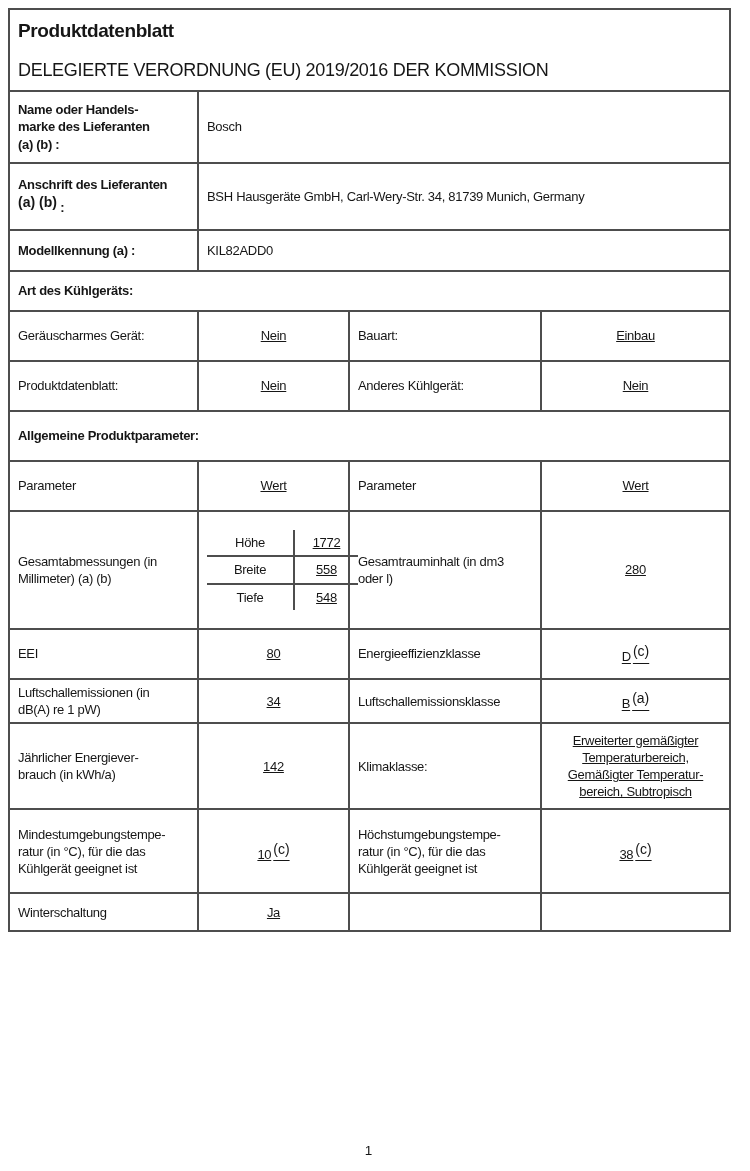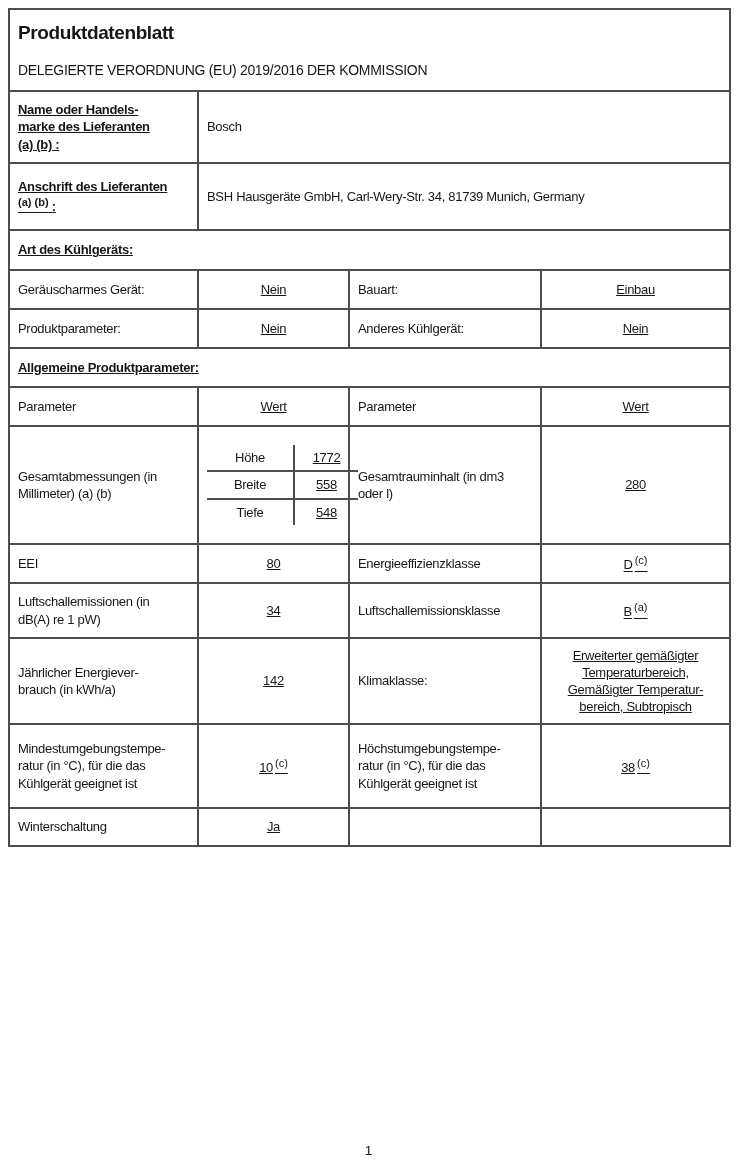--- a/index.html
+++ b/index.html
@@ -13,38 +13,38 @@
     border-collapse:collapse; table-layout:fixed;
   }
   table.main td {
     border:2px solid #4d4d4d;
     padding:4px 8px;
     font-size:13px; line-height:1.32; letter-spacing:-0.3px;
     vertical-align:middle;
   }
   .t { white-space:pre-line; }
   .center { text-align:center;text-decoration:underline; }
-  .bold { font-weight:bold;text-decoration:underline; }
+  .bold { font-weight:bold; }
   .title-cell { vertical-align:top; padding:10px 10px 8px 10px; }
   .doc-title { font-size:19px; font-weight:bold; letter-spacing:-0.4px; }
-  .doc-subtitle { font-size:14px; margin-top:16px; letter-spacing:-0.3px; }
+  .doc-subtitle { font-size:18px; margin-top:16px; letter-spacing:-0.3px; }
   sup.note {
-    font-size:11px; vertical-align:super; margin-left:2px; letter-spacing:0;
+    font-size:14px; vertical-align:super; margin-left:2px; letter-spacing:0;
   }
   .addr-subline { display:block; font-weight:bold; }
   .addr-subline sup.note { margin-left:0; font-weight:bold; }
   
   .rh-title { height:82px; }
   .rh-name  { height:72px; }
   .rh-addr  { height:67px; }
   .rh-model { height:41px; }
   .rh-sec   { height:40px;padding-left:48px; }
-  .rh-std   { height:39px; }
+  .rh-std   { height:50px; }
   .rh-dims  { height:118px; }
-  .rh-luft  { height:55px; }
+  .rh-luft  { height:44px; }
   .rh-jahr  { height:86px; }
   .rh-min   { height:84px; }
   .rh-win   { height:38px;margin-left:19px; }
   
   td.dims-cell { padding:0; }
   table.dims {
     width:100%; height:100%; border-collapse:collapse; table-layout:fixed;
   }
   table.dims td { border:none; padding:4px 8px;text-align:center; }
   table.dims td.dim-name { border-right:2px solid #4d4d4d; }
@@ -83,34 +83,38 @@
 marke des Lieferanten
 (a) (b) :</span></td>
     <td colspan="3"><span class="t">Bosch</span></td>
   </tr>
 
   <tr class="rh-addr">
     <td class="bold"><span class="t">Anschrift des Lieferanten</span><span class="addr-subline"><sup class="note">(a) (b)</sup><span> :</span></span></td>
     <td colspan="3"><span class="t">BSH Hausgeräte GmbH, Carl-Wery-Str. 34, 81739 Munich, Germany</span></td>
   </tr>
 
+  <tr class="rh-model">
+    <td class="bold"><span class="t">Modellkennung (a) :</span></td>
+    <td colspan="3"><span class="t">KIL82ADD0</span></td>
+  </tr>
 
   <tr class="rh-sec">
     <td colspan="4" class="bold"><span class="t">Art des Kühlgeräts:</span></td>
   </tr>
 
   <tr class="rh-std">
     <td><span class="t">Geräuscharmes Gerät:</span></td>
     <td class="center"><span class="t">Nein</span></td>
     <td><span class="t">Bauart:</span></td>
     <td class="center"><span class="t">Einbau</span></td>
   </tr>
 
   <tr class="rh-std">
-    <td><span class="t">Produktparameter:</span></td>
+    <td><span class="t">Produktdatenblatt:</span></td>
     <td class="center"><span class="t">Nein</span></td>
     <td><span class="t">Anderes Kühlgerät:</span></td>
     <td class="center"><span class="t">Nein</span></td>
   </tr>
 
   <tr class="rh-std">
     <td colspan="4" class="bold"><span class="t">Allgemeine Produktparameter:</span></td>
   </tr>
 
   <tr class="rh-std">

